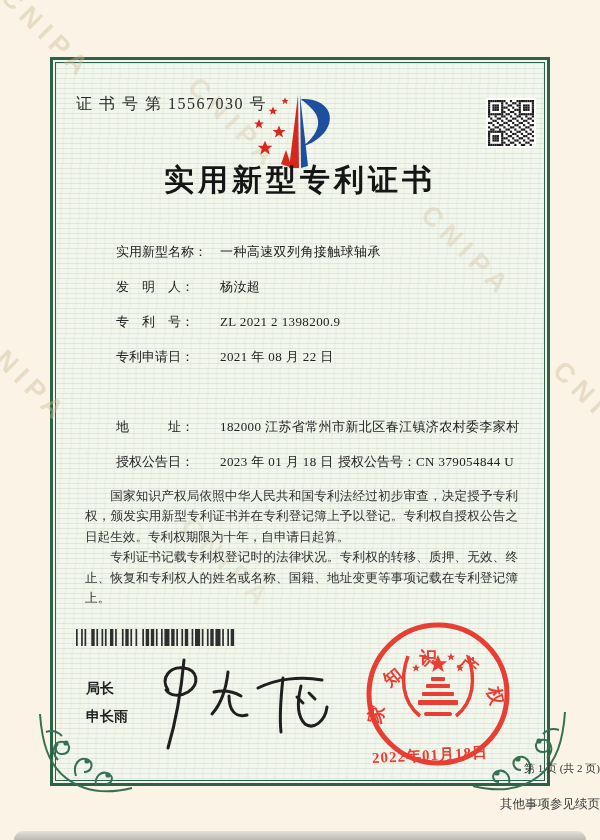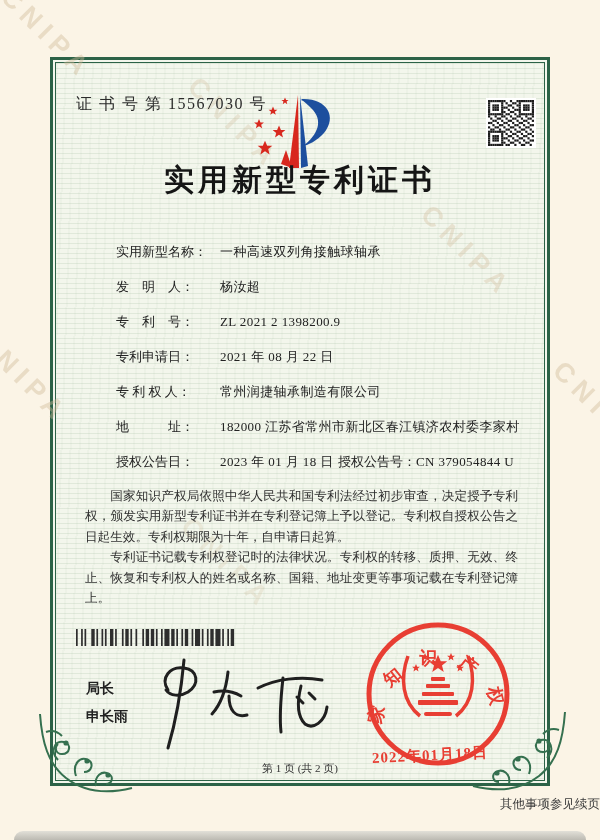--- a/index.html
+++ b/index.html
@@ -27,21 +27,21 @@
   .flabel{display:inline-block;min-width:104px;}
   .fvalue{letter-spacing:0.4px;}
   .grant2{position:absolute;left:222px;top:0;}
   .paras{position:absolute;left:85px;right:82px;top:486px;font-size:12.6px;line-height:1.62;color:#303030;text-align:justify;}
   .paras p{margin:0;text-indent:2em;}
   .barcode{position:absolute;left:76px;top:629px;}
   .director{position:absolute;left:86px;top:675px;font-size:14px;font-weight:bold;color:#222;line-height:2.0;}
   .signature{position:absolute;left:140px;top:652px;}
   .seal{position:absolute;left:352px;top:612px;opacity:0.95;}
   .ornament{position:absolute;z-index:4;}
-  .page-num{position:absolute;left:0;width:100%;top:761px;text-align:center;font-size:11px;color:#333;z-index:5;}
+  .page-num{position:absolute;left:0;width:100%;top:761px;text-align:right;font-size:11px;color:#333;z-index:5;}
   .footer-note{position:absolute;left:0;width:100%;top:796px;text-align:right;font-size:12.5px;color:#3a3a3a;}
   .next-page-edge{position:absolute;left:14px;right:14px;bottom:0;height:9px;background:linear-gradient(#e2e0d8,#bcbab2);border-radius:10px 10px 0 0;}
 </style>
 </head>
 <body>
 
 <div class="page">
 
   <div class="frame">
     <div class="inner-line"></div>
@@ -307,23 +307,20 @@
     </div>
     <div class="field-row" style="top:278px">
       <span class="flabel">发　明　人：</span><span class="fvalue">杨汝超</span>
     </div>
     <div class="field-row" style="top:313px">
       <span class="flabel">专　利　号：</span><span class="fvalue">ZL 2021 2 1398200.9</span>
     </div>
     <div class="field-row" style="top:348px">
       <span class="flabel">专利申请日：</span><span class="fvalue">2021 年 08 月 22 日</span>
     </div>
-    <div class="field-row" style="top:383px">
-      <span class="flabel">专 利 权 人：</span><span class="fvalue">常州润捷轴承制造有限公司</span>
-    </div>
     <div class="field-row" style="top:418px">
       <span class="flabel">地　　　址：</span><span class="fvalue">182000 江苏省常州市新北区春江镇济农村委李家村</span>
     </div>
     <div class="field-row" style="top:453px">
       <span class="flabel">授权公告日：</span><span class="fvalue">2023 年 01 月 18 日</span>
       <span class="grant2">
         <span class="flabel" style="min-width:0">授权公告号：</span><span class="fvalue">CN 379054844 U</span>
       </span>
     </div>
 

